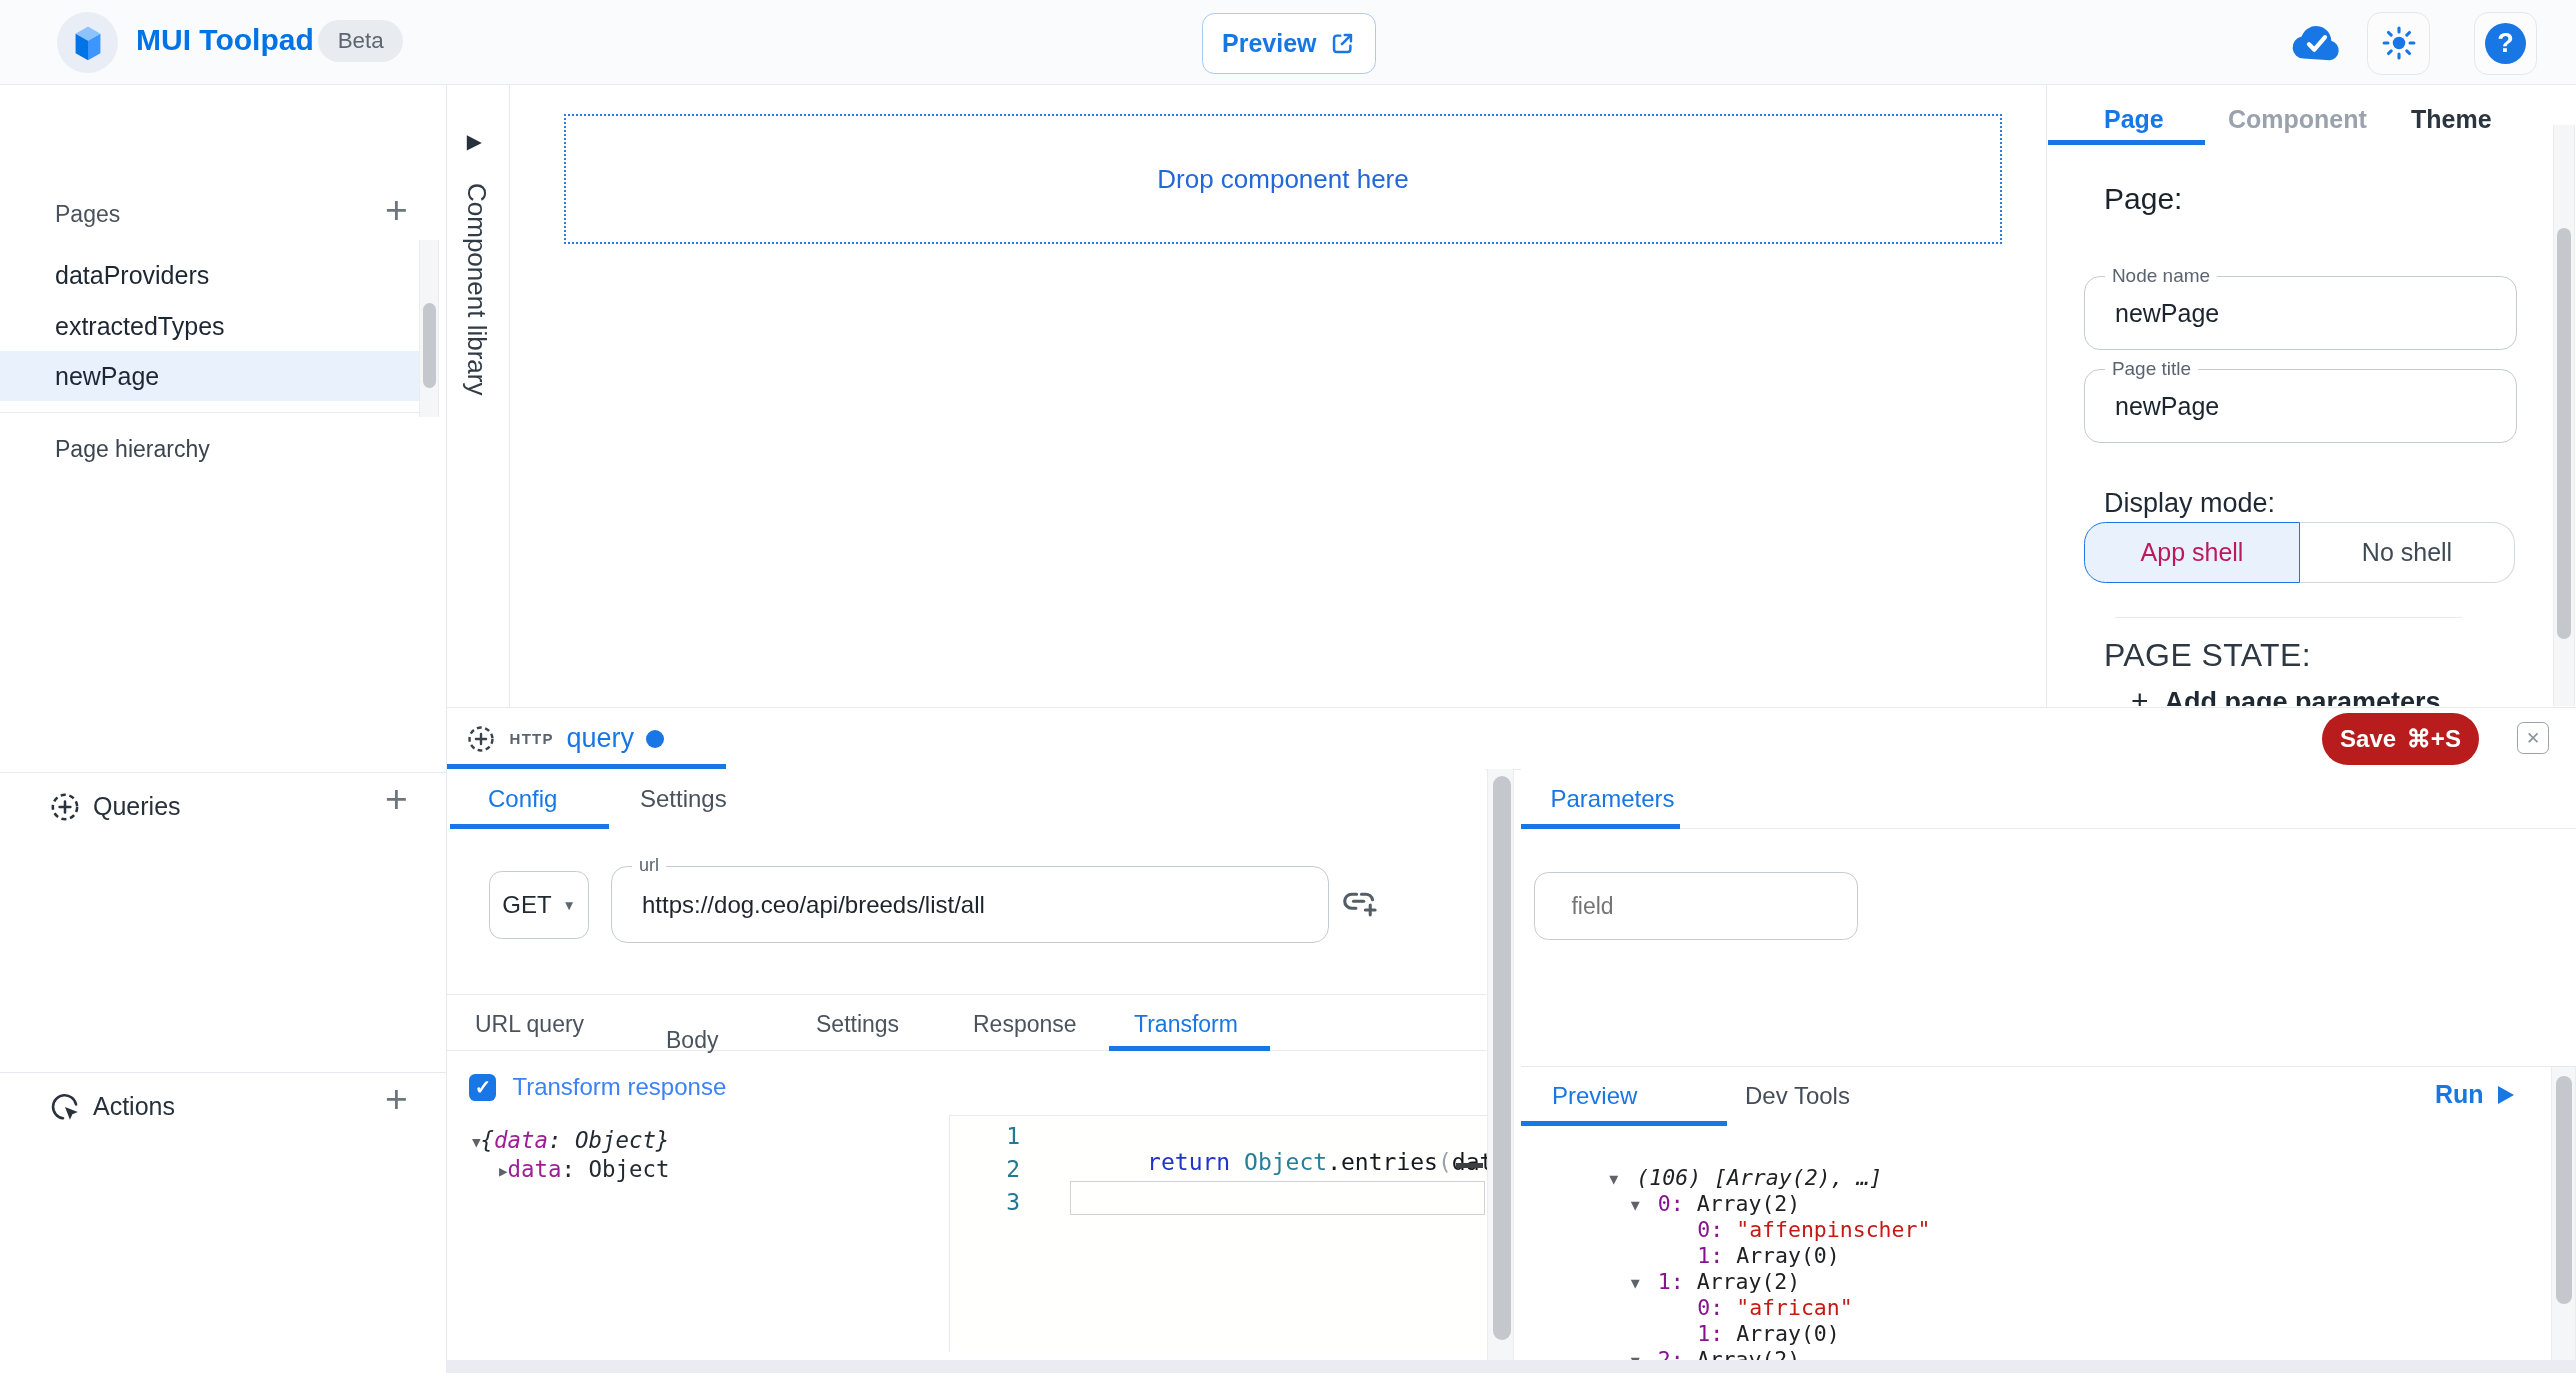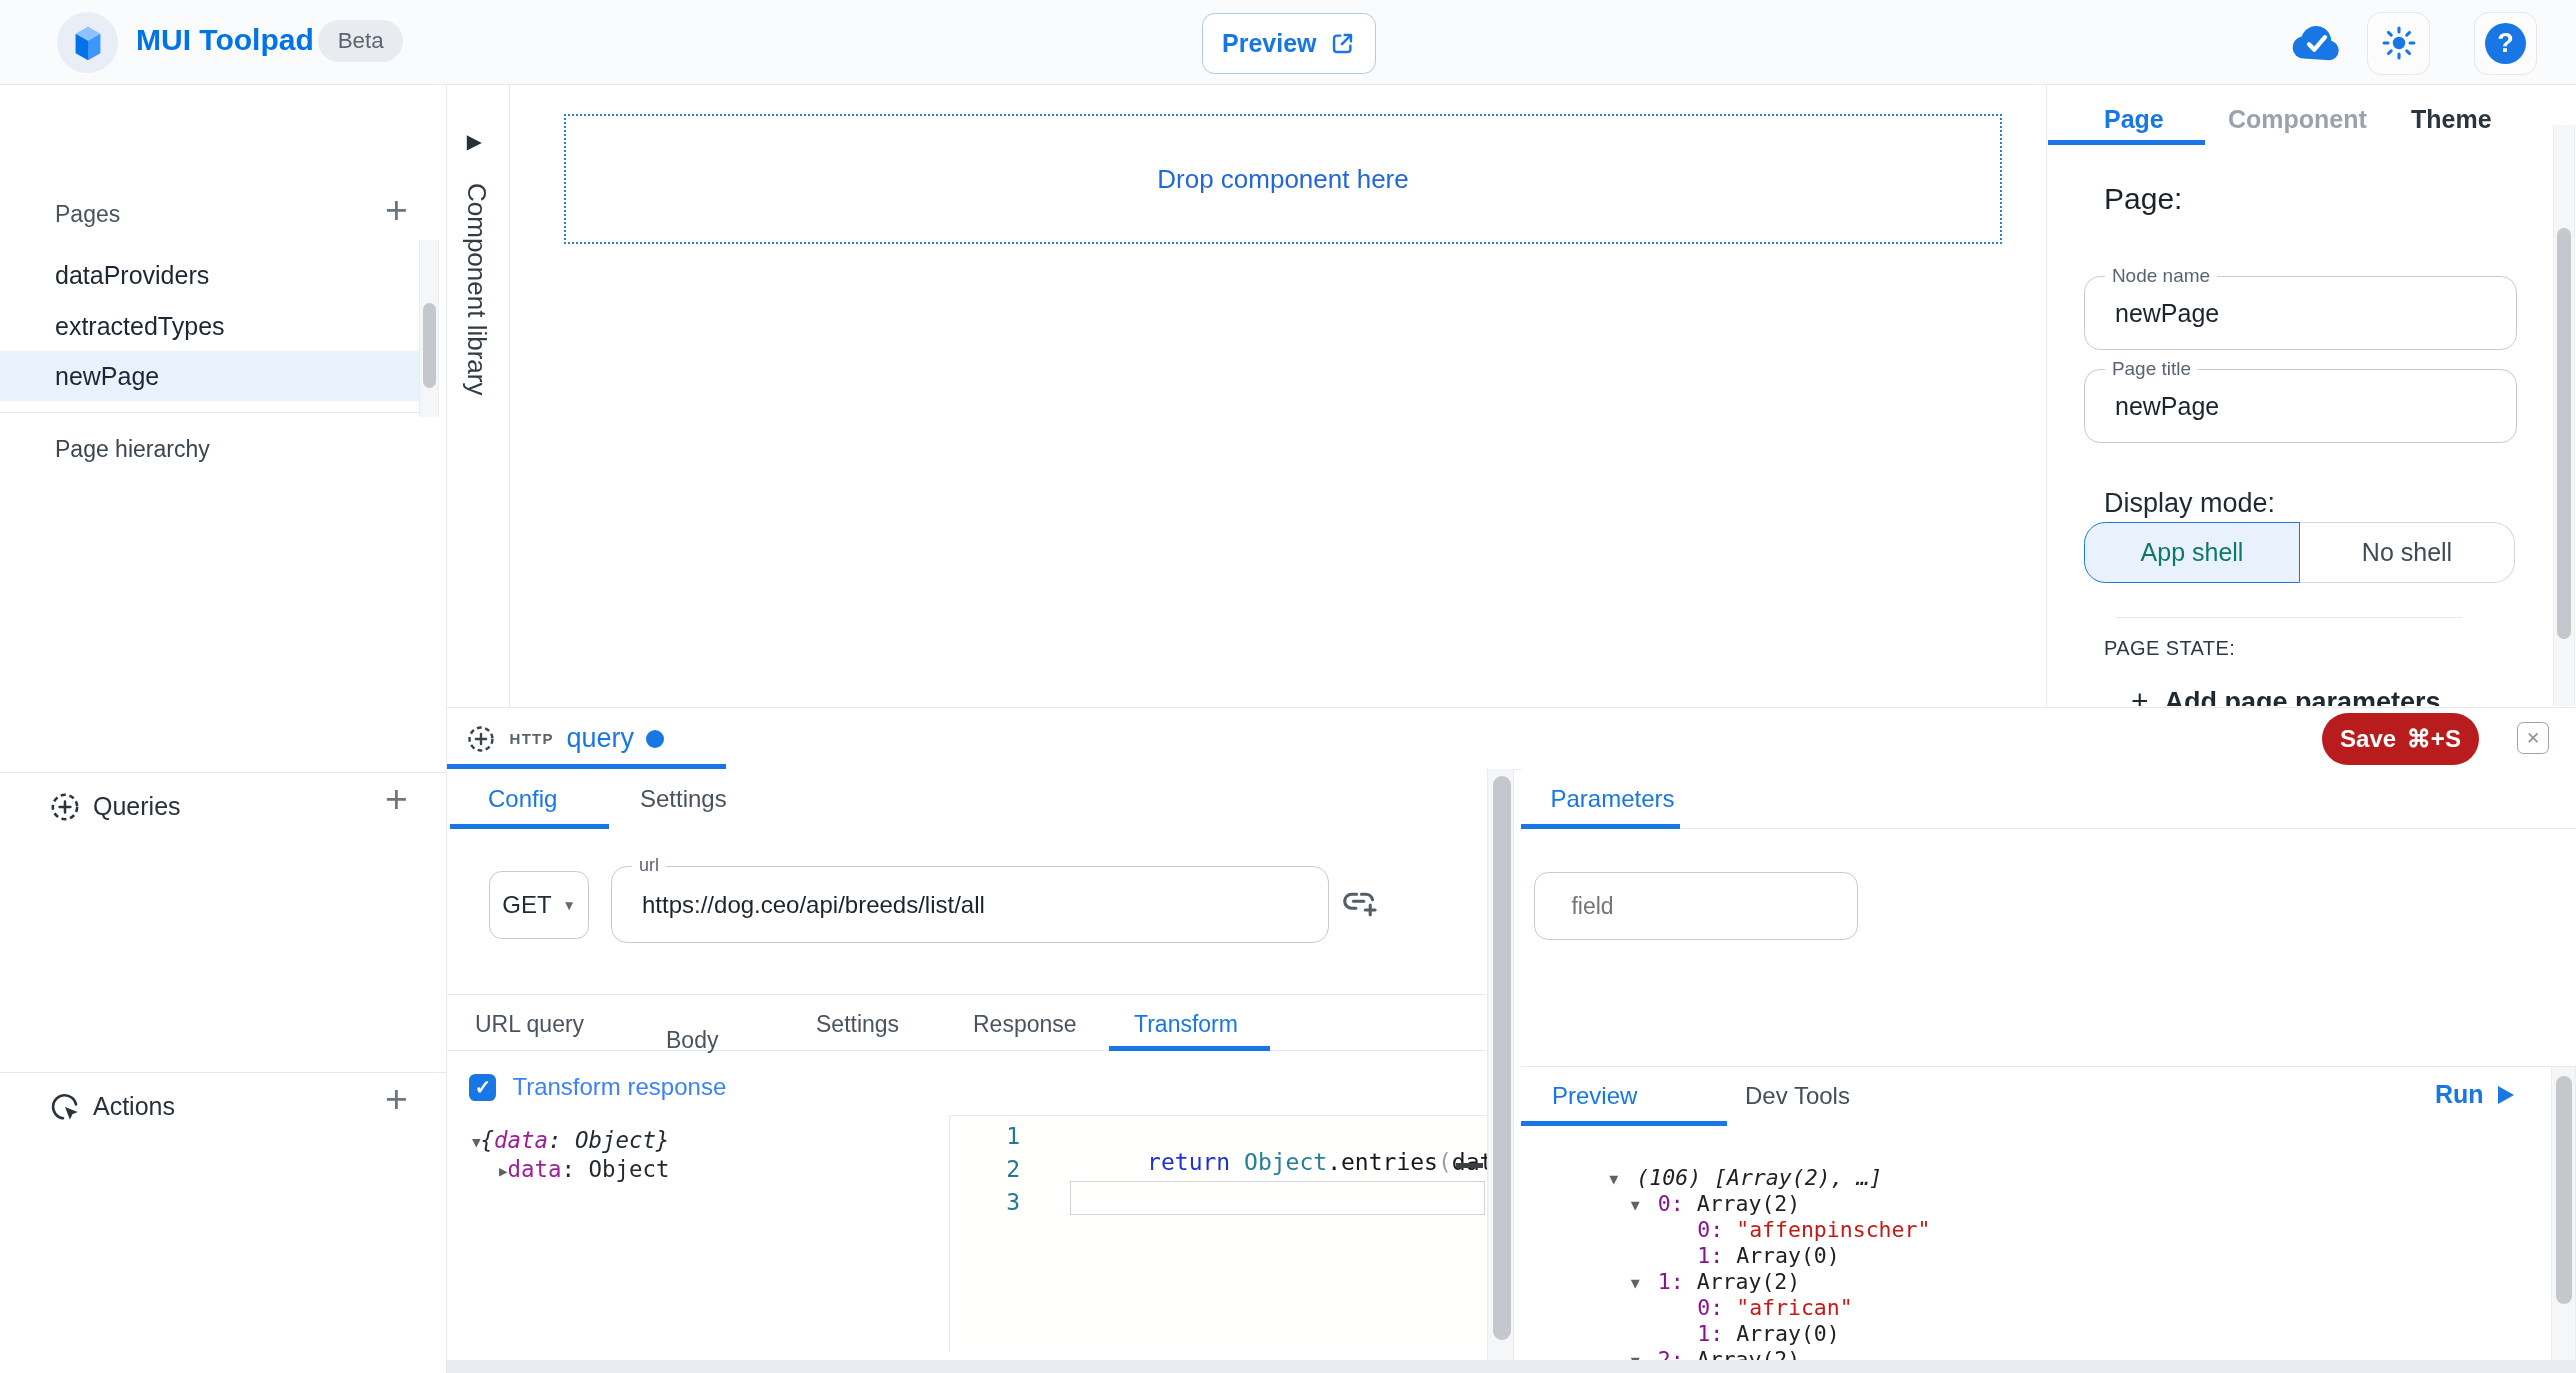--- a/index.html
+++ b/index.html
@@ -155,29 +155,29 @@
   </div>
 
   <div class="abs field" style="left:37px;top:284px;width:431px;height:72px;">
     <span class="flabel">Page title</span>
     <input type="text" value="newPage" style="">
   </div>
 
   <span class="abs" style="left:57px;top:403px;font-size:27px;color:#1f2933;">Display mode:</span>
   <div class="abs flex" style="left:37px;top:437px;height:61px;">
     <div class="flex" style="width:216px;height:61px;background:#e9f2fc;border:1.8px solid #1877e5;border-radius:21.5px 0 0 21.5px;justify-content:center;box-sizing:border-box;">
-      <span style="font-size:25px;font-weight:500;color:#0f766e;">App shell</span>
+      <span style="font-size:25px;font-weight:500;color:#be185d;">App shell</span>
     </div>
     <div class="flex" style="width:215px;height:61px;border:1.3px solid #d3d8dd;border-left:none;border-radius:0 21.5px 21.5px 0;justify-content:center;box-sizing:border-box;">
       <span style="font-size:25px;font-weight:500;color:#3f4a54;">No shell</span>
     </div>
   </div>
 
   <div class="abs divider" style="left:68px;top:532px;width:347px;"></div>
-  <span class="abs" style="left:57px;top:552px;font-size:20px;font-weight:500;letter-spacing:0.4px;color:#2e3842;">PAGE STATE:</span>
+  <span class="abs" style="left:57px;top:552px;font-size:32px;font-weight:500;letter-spacing:0.4px;color:#2e3842;">PAGE STATE:</span>
 
   <div class="abs" style="left:84px;top:599px;width:394px;height:22.4px;overflow:hidden;">
     <span style="font-size:30px;font-weight:500;color:#1f2933;margin-right:16px;">+</span><span style="font-size:27px;font-weight:600;color:#1f2933;">Add page parameters</span>
   </div>
 
   <div class="abs sbtrack" style="left:506px;top:40px;width:21.5px;height:581px;box-sizing:border-box;">
     <div class="sbthumb" style="left:2.7px;top:103px;width:14.3px;height:411px;"></div>
   </div>
 </div>
 

